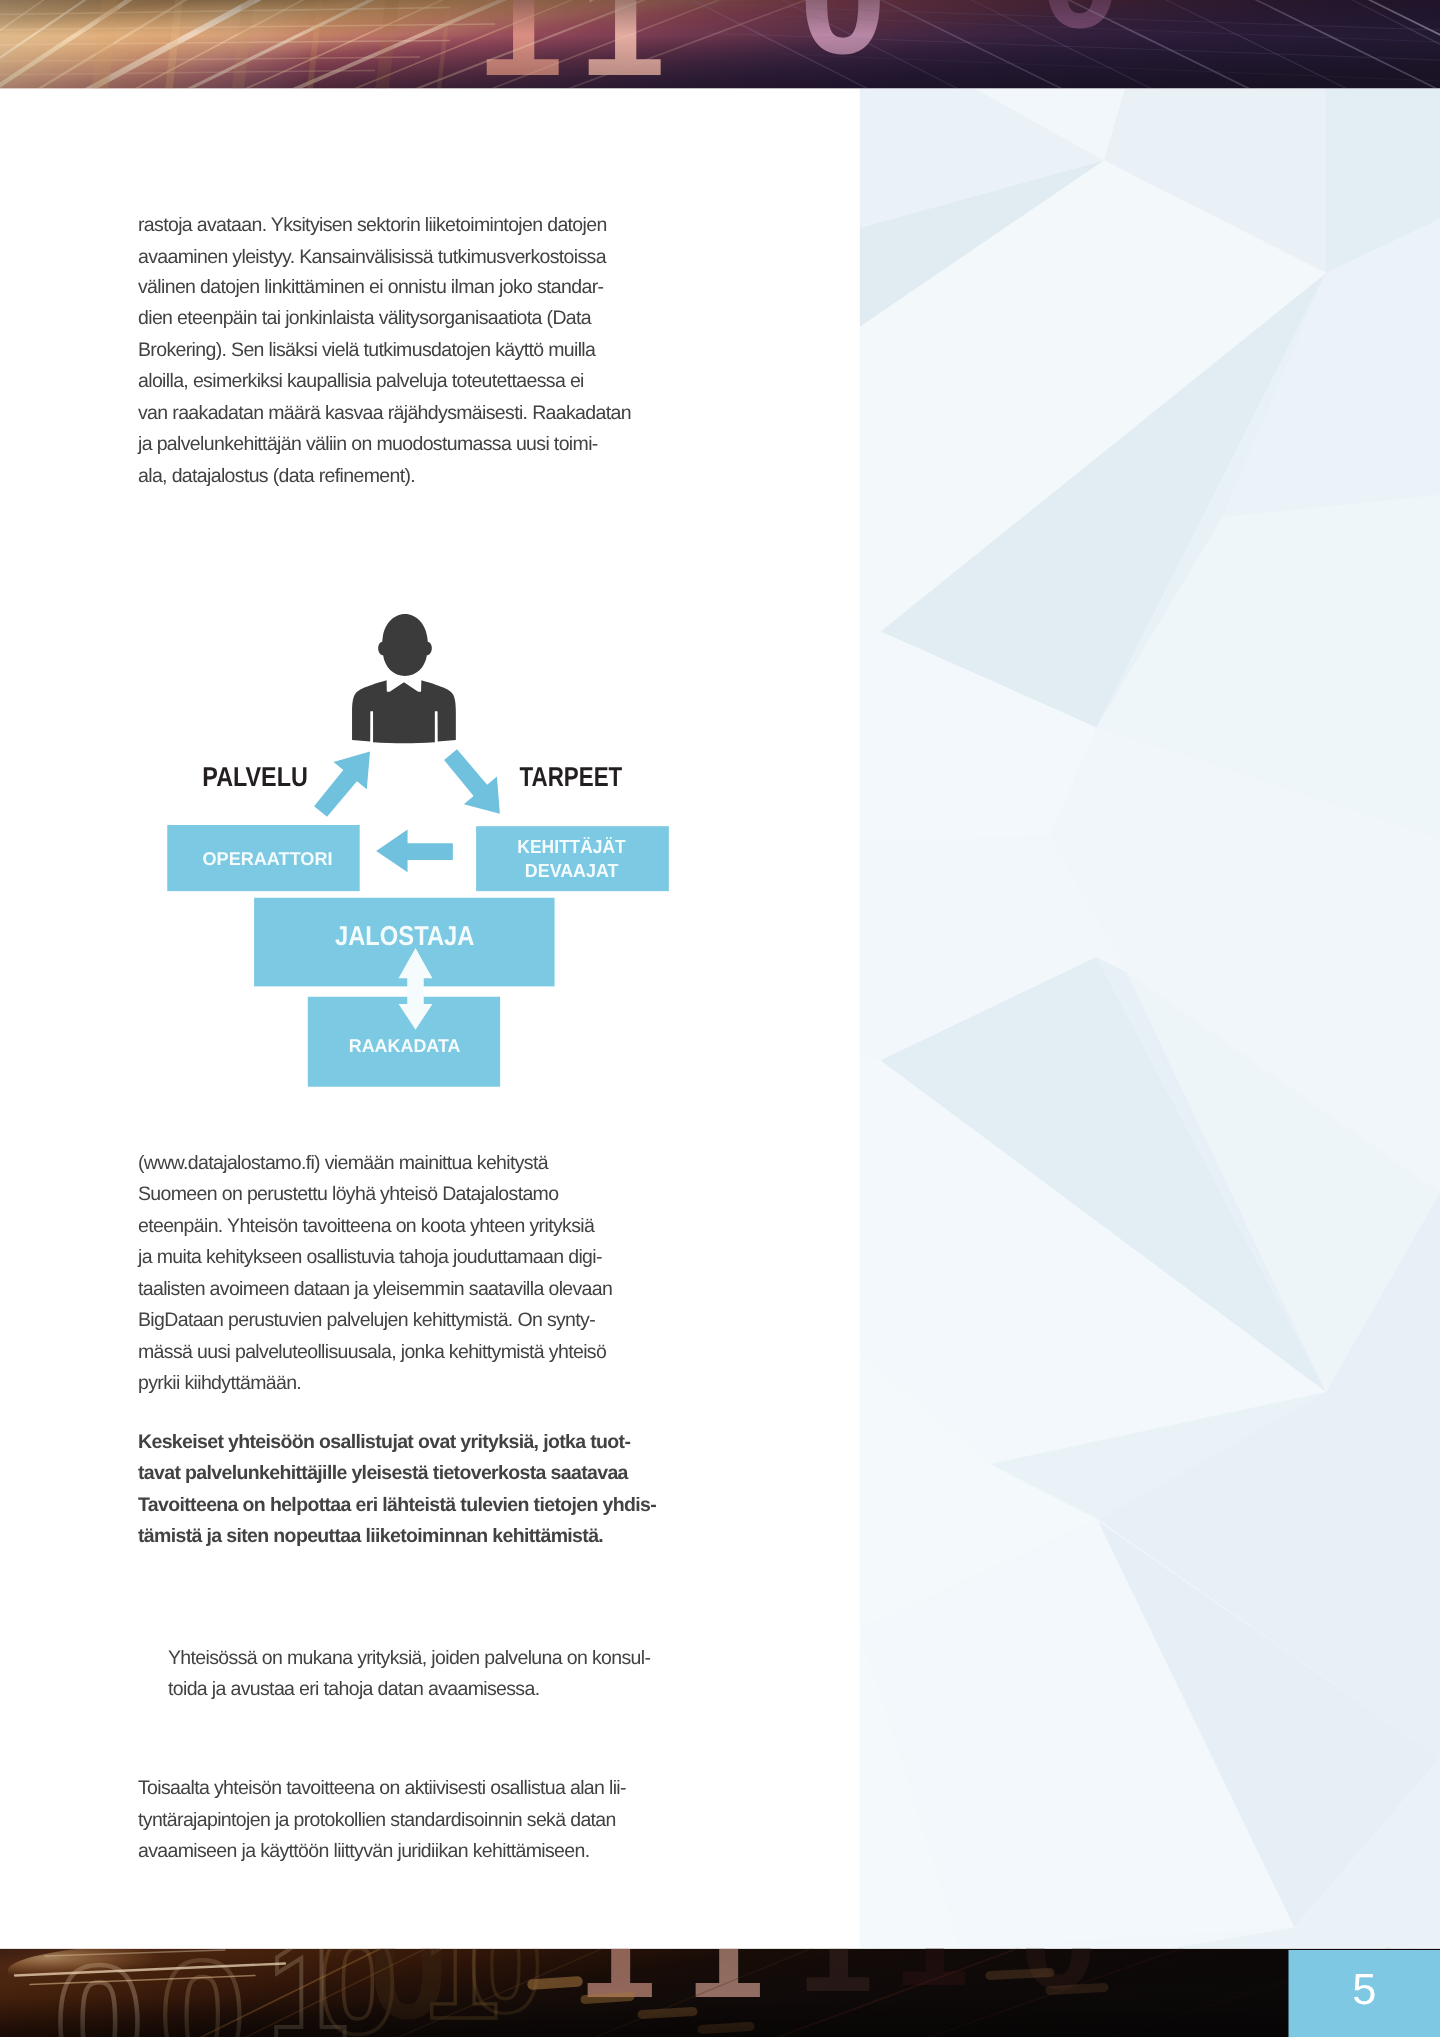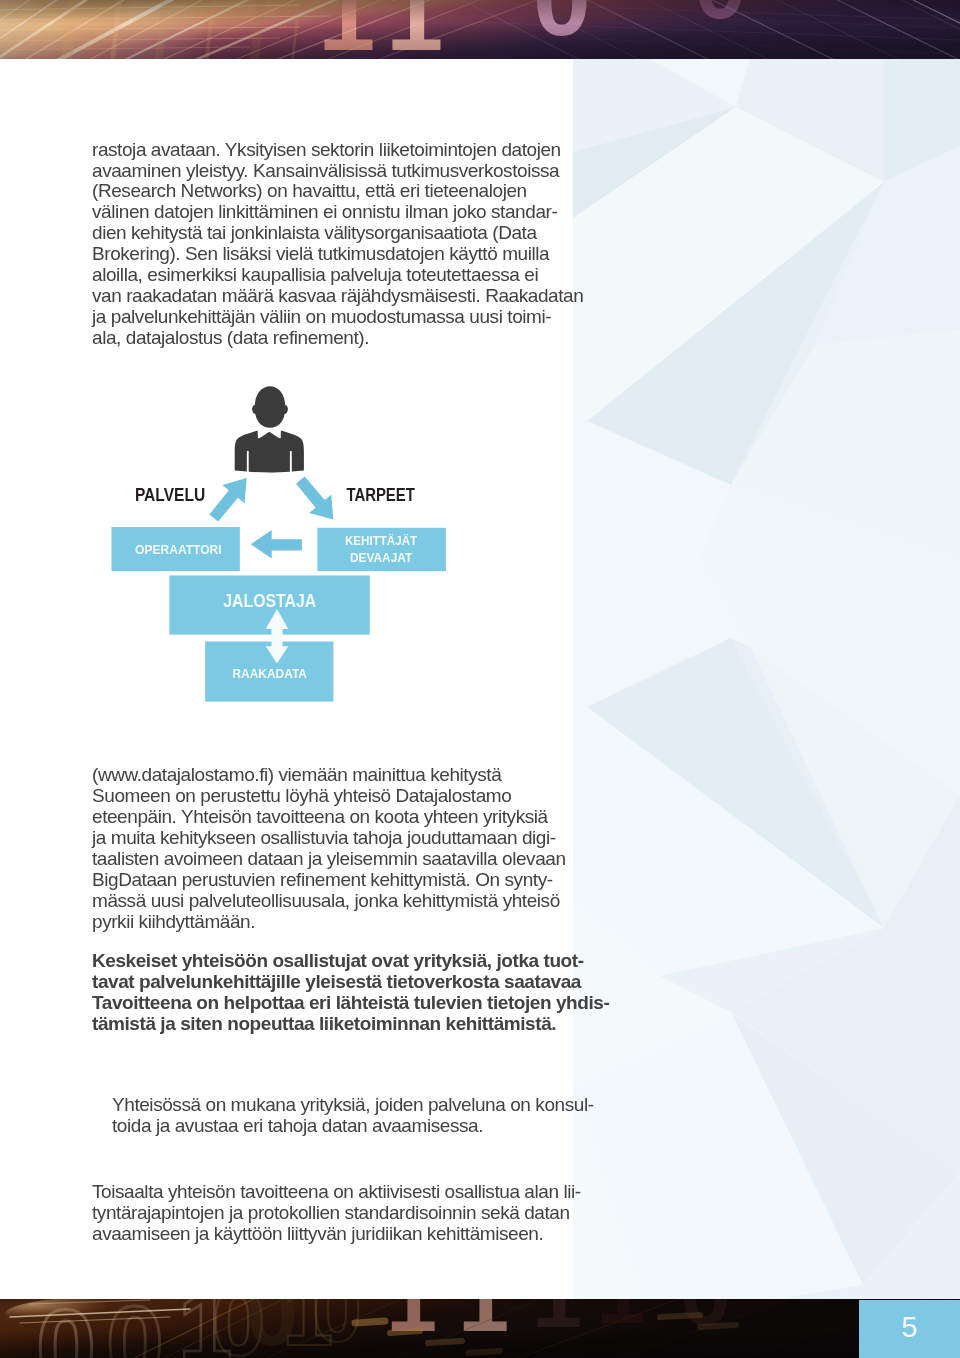--- a/index.html
+++ b/index.html
@@ -17,29 +17,29 @@
   .poly-panel{position:absolute;left:573px;top:59px;width:387px;height:1240px;overflow:hidden;}
 
   
   .pagenum{position:absolute;left:859.2px;top:1300.2px;width:100.8px;height:57.8px;
            background:#7ec8e3;color:#ffffff;font-size:29px;line-height:1;
            display:flex;align-items:center;justify-content:center;
            padding-bottom:3px;box-sizing:border-box;}
 
   
   .col{position:absolute;left:92px;color:#424244;
-       font-size:19px;letter-spacing:-0.43px;line-height:20.96px;white-space:nowrap;}
+       font-size:13px;letter-spacing:-0.43px;line-height:20.96px;white-space:nowrap;}
   .p1{top:139.55px;}
   .p2{top:765.3px;}
   .p3{top:950.9px;font-weight:bold;}
   .p4{top:1095px;margin-left:20px;}
   .p5{top:1182px;}
 
   
-  .diagram{position:absolute;left:100px;top:375px;width:380px;height:345px;}
+  .diagram{position:absolute;left:100px;top:398px;width:380px;height:345px;}
 </style>
 </head>
 <body>
 
 <div class="page">
 
   <div class="poly-panel">
     <svg width="387" height="1240" viewBox="573 59 387 1240">
       <rect x="573" y="59" width="387" height="1240" fill="#edf4f8"></rect>
       <g stroke="none">
@@ -240,36 +240,35 @@
         <rect x="0" y="0" width="960" height="59" fill="url(#bvig)"></rect>
       </g>
     </svg>
   </div>
 
   <div class="pagenum">5</div>
 
   <div class="col p1">
       <div>rastoja avataan. Yksityisen sektorin liiketoimintojen datojen</div>
       <div>avaaminen yleistyy. Kansainvälisissä tutkimusverkostoissa</div>
-      <div>(Research Networks) on havaittu, että eri tieteenalojen</div>
       <div>välinen datojen linkittäminen ei onnistu ilman joko standar-</div>
-      <div>dien kehitystä tai jonkinlaista välitysorganisaatiota (Data</div>
+      <div>dien eteenpäin tai jonkinlaista välitysorganisaatiota (Data</div>
       <div>Brokering). Sen lisäksi vielä tutkimusdatojen käyttö muilla</div>
       <div>aloilla, esimerkiksi kaupallisia palveluja toteutettaessa ei</div>
       <div>van raakadatan määrä kasvaa räjähdysmäisesti. Raakadatan</div>
       <div>ja palvelunkehittäjän väliin on muodostumassa uusi toimi-</div>
       <div>ala, datajalostus (data refinement).</div>
     </div>
   <div class="col p2">
       <div>(www.datajalostamo.fi) viemään mainittua kehitystä</div>
       <div>Suomeen on perustettu löyhä yhteisö Datajalostamo</div>
       <div>eteenpäin. Yhteisön tavoitteena on koota yhteen yrityksiä</div>
       <div>ja muita kehitykseen osallistuvia tahoja jouduttamaan digi-</div>
       <div>taalisten avoimeen dataan ja yleisemmin saatavilla olevaan</div>
-      <div>BigDataan perustuvien refinement kehittymistä. On synty-</div>
+      <div>BigDataan perustuvien palvelujen kehittymistä. On synty-</div>
       <div>mässä uusi palveluteollisuusala, jonka kehittymistä yhteisö</div>
       <div>pyrkii kiihdyttämään.</div>
     </div>
   <div class="col p3">
       <div>Keskeiset yhteisöön osallistujat ovat yrityksiä, jotka tuot-</div>
       <div>tavat palvelunkehittäjille yleisestä tietoverkosta saatavaa</div>
       <div>Tavoitteena on helpottaa eri lähteistä tulevien tietojen yhdis-</div>
       <div>tämistä ja siten nopeuttaa liiketoiminnan kehittämistä.</div>
     </div>
   <div class="col p4">

